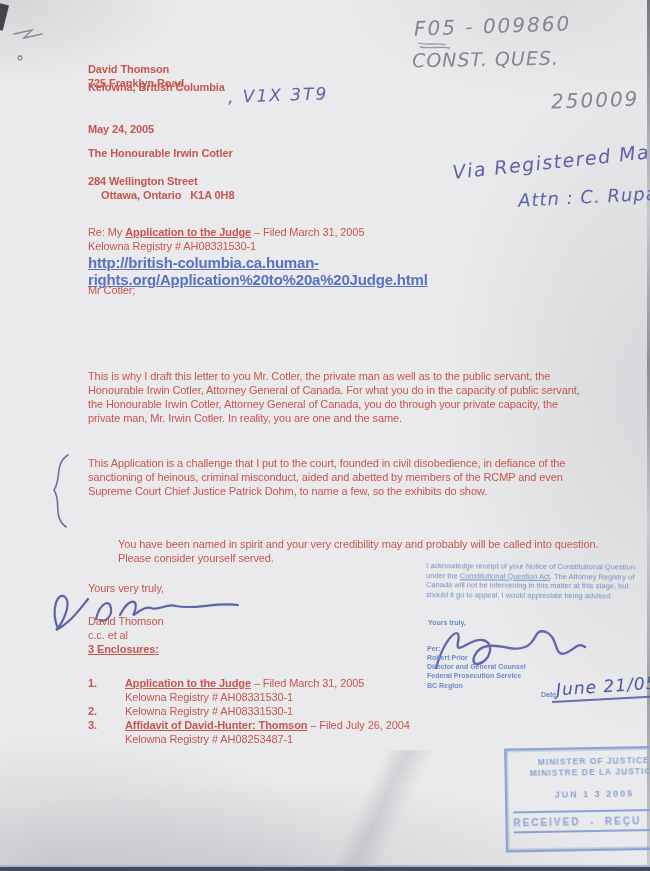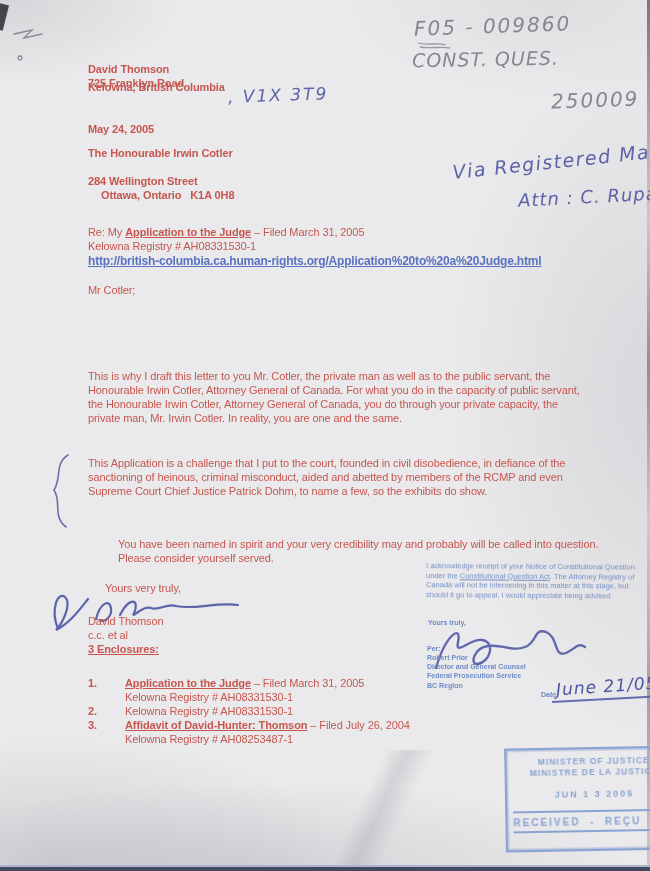--- a/index.html
+++ b/index.html
@@ -14,21 +14,21 @@
       #eae9eb;
     font-family:"Liberation Sans", sans-serif;
   }
   .abs{position:absolute;}
   
   .red{color:#c65750;font-size:11px;line-height:14px;letter-spacing:-0.1px;}
   .b{font-weight:bold;}
   .u{text-decoration:underline;}
   .para{width:502px;}
   
-  .link{color:#5a73c0;font-weight:bold;text-decoration:underline;font-size:12px;letter-spacing:-0.2px;}
+  .link{color:#5a73c0;font-weight:bold;text-decoration:underline;font-size:15px;letter-spacing:-0.2px;}
   
   .hand{font-family:"DejaVu Sans", sans-serif;font-style:italic;color:#5d63a8;white-space:nowrap;}
   
   .pencil{font-family:"DejaVu Sans", sans-serif;font-style:italic;color:#85868e;white-space:nowrap;}
   .ackstamp{font-size:7.5px;line-height:9.5px;color:#7491c8;width:260px;filter:blur(.3px);white-space:nowrap;}
   .officer{font-size:7px;line-height:9px;color:#6d8cc8;filter:blur(.25px);}
   .stamp-box{
     left:505px;top:747px;width:175px;height:100px;
     border:2px solid #8aa3d4;box-shadow:inset 0 0 0 1.5px rgba(138,163,212,.55);
     transform:rotate(-1deg);color:#8aa3d4;text-align:center;filter:blur(.2px);
@@ -87,21 +87,21 @@
 
   <div class="abs red" style="left:88px;top:283px;">Mr Cotler;</div>
 
   <div class="abs red para" style="left:88px;top:369px;">This is why I draft this letter to you Mr. Cotler, the private man as well as to the public servant, the Honourable Irwin Cotler, Attorney General of Canada. For what you do in the capacity of public servant, the Honourable Irwin Cotler, Attorney General of Canada, you do through your private capacity, the private man, Mr. Irwin Cotler. In reality, you are one and the same.</div>
   <svg class="abs" style="left:48px;top:452px;" width="26" height="78" viewBox="0 0 26 78">
     <path d="M20,3 C6,12 14,26 6,38 C14,50 4,64 18,75" stroke="#565c9c" stroke-width="1.6" fill="none" stroke-linecap="round" opacity=".85"></path>
   </svg>
   <div class="abs red para" style="left:88px;top:456px;">This Application is a challenge that I put to the court, founded in civil disobedience, in defiance of the sanctioning of heinous, criminal misconduct, aided and abetted by members of the RCMP and even Supreme Court Chief Justice Patrick Dohm, to name a few, so the exhibits do show.</div>
   <div class="abs red para" style="left:91px;top:537px;margin-left:27px;">You have been named in spirit and your very credibility may and probably will be called into question. Please consider yourself served.</div>
 
-  <div class="abs red" style="left:88px;top:581px;margin-left:17px;">Yours very truly,</div>
+  <div class="abs red" style="left:88px;top:581px;">Yours very truly,</div>
   <svg class="abs" style="left:48px;top:585px;" width="200" height="52" viewBox="0 0 200 52">
     <path d="M10,44 C2,24 10,6 17,12 C24,18 15,38 8,45 C22,38 32,24 40,14 M48,34 C52,18 62,13 63,24 C64,31 57,38 52,35 M72,30 C82,10 92,15 86,28 C83,35 94,20 103,23 C112,26 118,18 128,21 C146,25 168,17 190,20" stroke="#4d57a4" stroke-width="2.2" fill="none" stroke-linecap="round" opacity=".9"></path>
   </svg>
   <div class="abs red" style="left:88px;top:614px;">David Thomson</div>
   <div class="abs red" style="left:88px;top:628px;">c.c. et al</div>
   <div class="abs red b u" style="left:88px;top:642px;">3 Enclosures:</div>
 
   <div class="abs ackstamp" style="left:426px;top:562px;transform:rotate(.4deg);">
     <div>I acknowledge receipt of your Notice of Constitutional Question</div>
     <div><span>under the </span><span class="u">Constitutional Question Act</span><span>. The Attorney Registry of</span></div>

